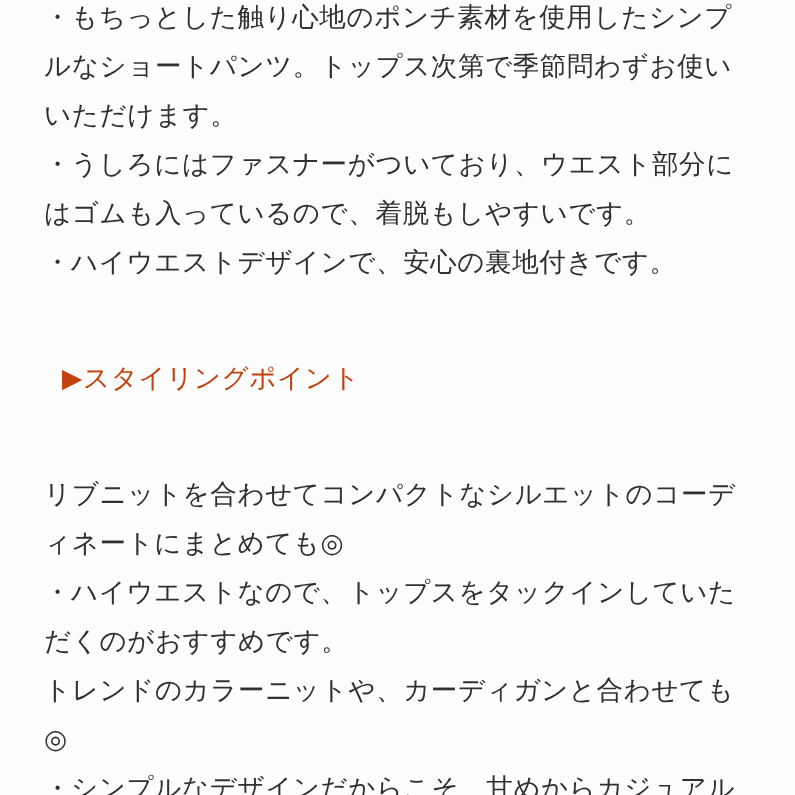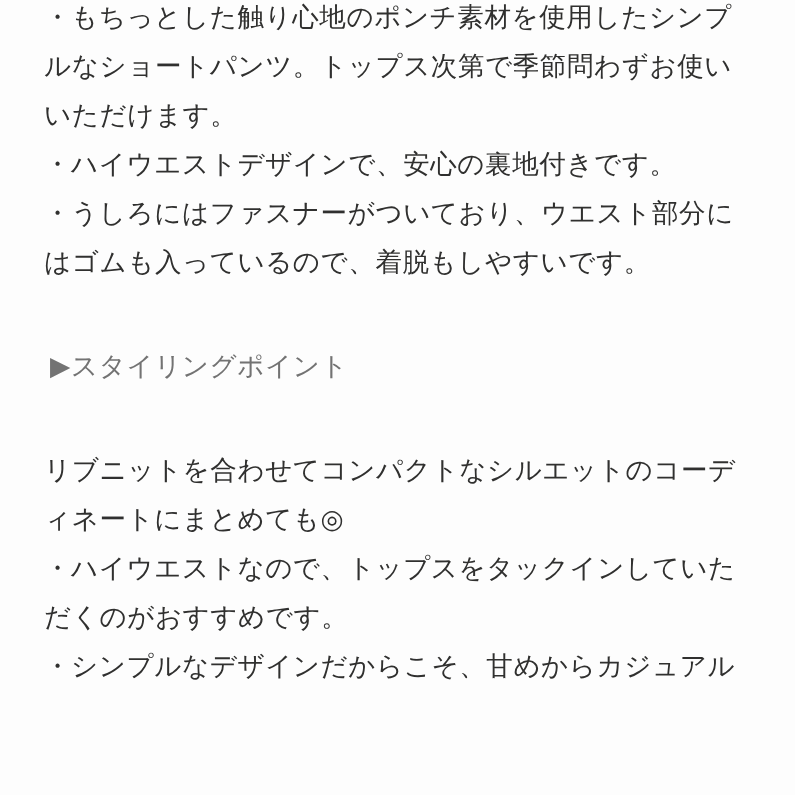--- a/index.html
+++ b/index.html
@@ -35,51 +35,52 @@
     word-break: break-all;
     text-align: left;
   }
   .para.first {
     margin-top: -8px;
   }
   .heading {
     font-size: 26.5px;
     line-height: 49px;
     letter-spacing: 0.6px;
-    color: #737373;
-    margin: 6px;
+    color: #c2410c;
+    margin: 18px;
     white-space: pre-wrap;
     word-break: break-all;
   }
   .spacer-lg {
     height: 49px;
   }
   .spacer-sm {
     height: 49px;
   }
 </style>
 </head>
 <body>
 
 <div class="page">
   <div class="doc-body">
 
     <p class="para first">・もちっとした触り心地のポンチ素材を使用したシンプルなショートパンツ。トップス次第で季節問わずお使いいただけます。</p>
 
+    <p class="para">・うしろにはファスナーがついており、ウエスト部分にはゴムも入っているので、着脱もしやすいです。</p>
+
     <p class="para">・ハイウエストデザインで、安心の裏地付きです。</p>
-
-    <p class="para">・うしろにはファスナーがついており、ウエスト部分にはゴムも入っているので、着脱もしやすいです。</p>
 
     <div class="spacer-lg"></div>
 
     <p class="heading">▶スタイリングポイント</p>
 
     <div class="spacer-sm"></div>
 
     <p class="para">リブニットを合わせてコンパクトなシルエットのコーディネートにまとめても◎</p>
 
     <p class="para">・ハイウエストなので、トップスをタックインしていただくのがおすすめです。</p>
 
+    <p class="para">トレンドのカラーニットや、カーディガンと合わせても◎</p>
 
     <p class="para">・シンプルなデザインだからこそ、甘めからカジュアル</p>
 
   </div>
 </div>
 
 </body></html>

